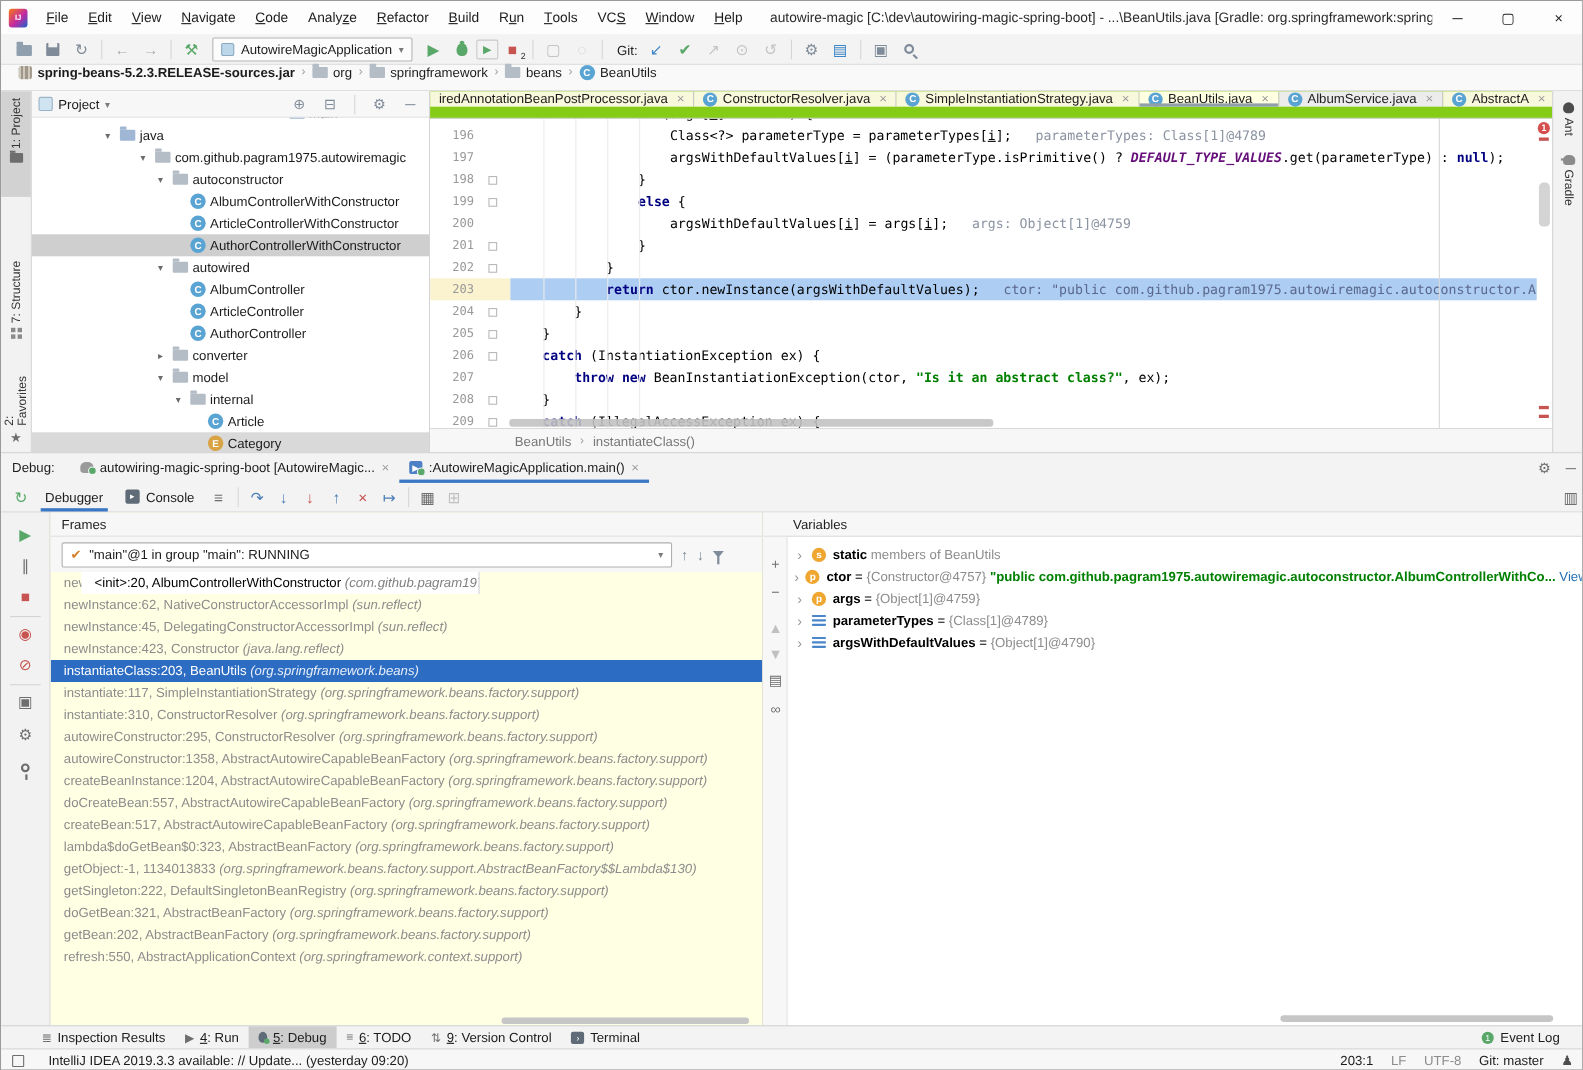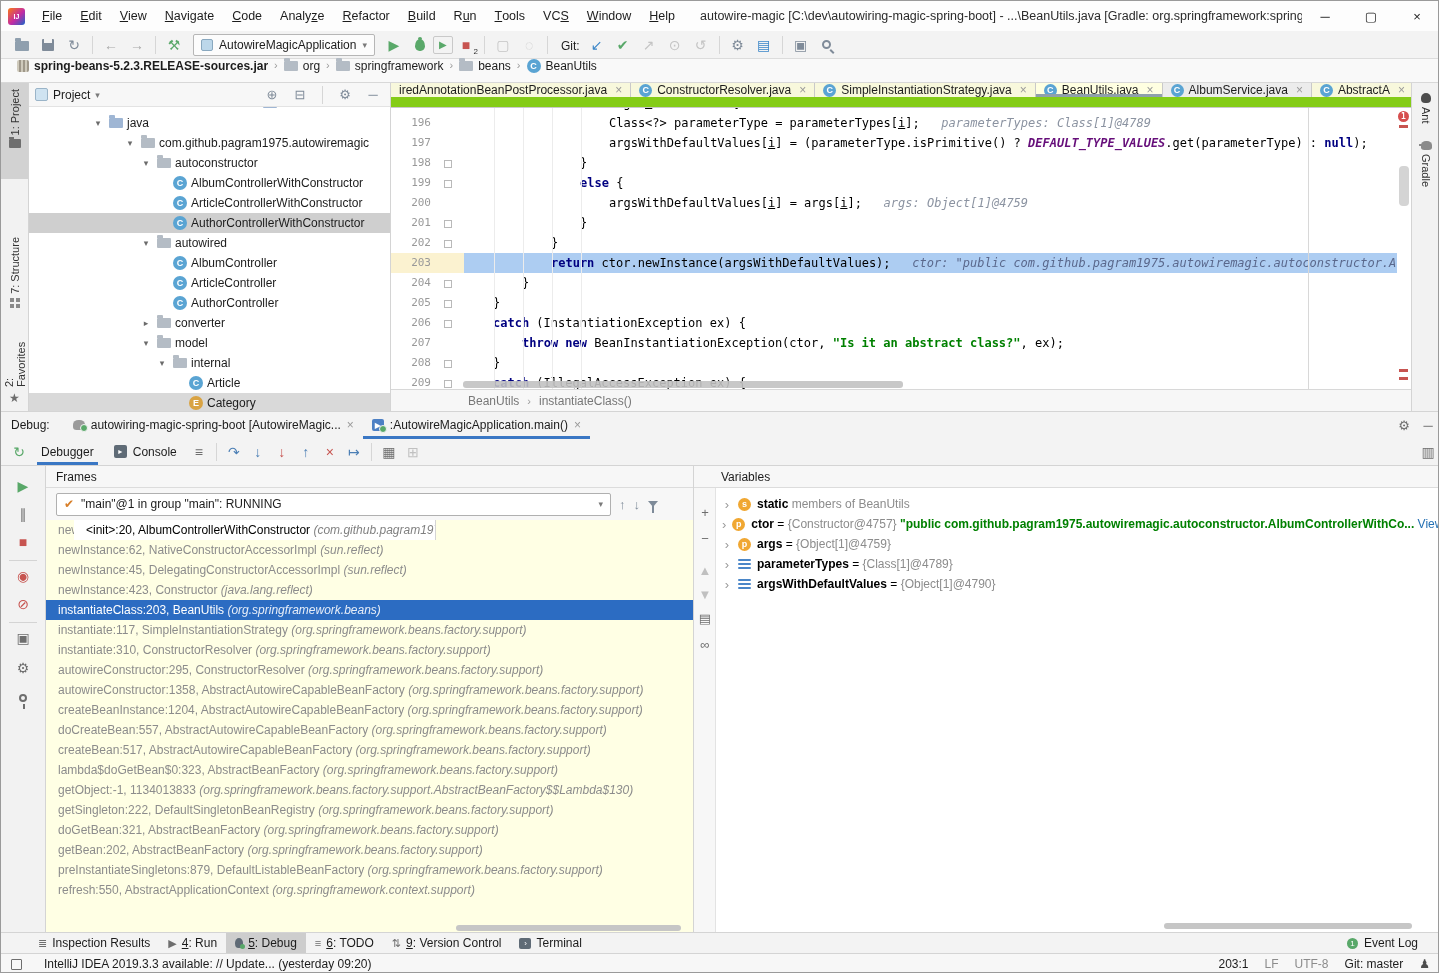--- a/index.html
+++ b/index.html
@@ -98,21 +98,21 @@
 .ln{width:48px;text-align:right;padding-right:8px;font-size:11px}
 .fm{width:16px;position:relative}
 .fm.hasf:before{content:"";position:absolute;left:5px;top:7px;width:6px;height:6px;border:1px solid #b9b9b9;background:#fff}
 .ct{flex:1;color:#000}
 .cl.exec .gut{background:#fbf2d0}
 .cl.exec .ct{background:#adcdf2}
 .sK{color:#000080;font-weight:bold}
 .sF{color:#660e7a;font-weight:bold;font-style:italic}
 .sS{color:#008000;font-weight:bold}
 .sU{text-decoration:underline}
-.hint{color:#8b93a1;font-style:italic}
+.hint{color:#8b93a1;}
 .cl.exec .hint{color:#5a688c}
 .iguide{position:absolute;top:0;bottom:0;width:1px;background:#ececec}
 .mguide{position:absolute;top:0;bottom:0;width:1px;background:#d8d8d8}
 .hthumb{position:absolute;height:7px;border-radius:3px;background:#c2c2c2;opacity:.9}
 .estripe{position:absolute;right:0;top:0;bottom:0;width:14px;background:#fff}
 .ebadge{position:absolute;left:1px;top:3px;width:11px;height:11px;border-radius:50%;background:#d64f4f;color:#fff;
   font-size:8px;display:flex;align-items:center;justify-content:center;font-weight:bold}
 .emark{position:absolute;left:2px;width:9px;height:3px;background:#c75450}
 .ethumb{position:absolute;left:2px;width:10px;height:40px;background:#d4d4d4;border-radius:4px}
 .ebread{height:22px;background:#f7f7f7;border-top:1px solid #d8d8d8;display:flex;align-items:center;gap:6px;padding-left:77px;color:#777}
@@ -575,21 +575,20 @@
             <div class="frow library">autowireConstructor:295, ConstructorResolver <span class="pkg">(org.springframework.beans.factory.support)</span></div>
             <div class="frow library">autowireConstructor:1358, AbstractAutowireCapableBeanFactory <span class="pkg">(org.springframework.beans.factory.support)</span></div>
             <div class="frow library">createBeanInstance:1204, AbstractAutowireCapableBeanFactory <span class="pkg">(org.springframework.beans.factory.support)</span></div>
             <div class="frow library">doCreateBean:557, AbstractAutowireCapableBeanFactory <span class="pkg">(org.springframework.beans.factory.support)</span></div>
             <div class="frow library">createBean:517, AbstractAutowireCapableBeanFactory <span class="pkg">(org.springframework.beans.factory.support)</span></div>
             <div class="frow library">lambda$doGetBean$0:323, AbstractBeanFactory <span class="pkg">(org.springframework.beans.factory.support)</span></div>
             <div class="frow library">getObject:-1, 1134013833 <span class="pkg">(org.springframework.beans.factory.support.AbstractBeanFactory$$Lambda$130)</span></div>
             <div class="frow library">getSingleton:222, DefaultSingletonBeanRegistry <span class="pkg">(org.springframework.beans.factory.support)</span></div>
             <div class="frow library">doGetBean:321, AbstractBeanFactory <span class="pkg">(org.springframework.beans.factory.support)</span></div>
             <div class="frow library">getBean:202, AbstractBeanFactory <span class="pkg">(org.springframework.beans.factory.support)</span></div>
-            <div class="frow library">preInstantiateSingletons:879, DefaultListableBeanFactory <span class="pkg">(org.springframework.beans.factory.support)</span></div>
             <div class="frow library">refresh:550, AbstractApplicationContext <span class="pkg">(org.springframework.context.support)</span></div>
           </div>
         <span class="fscroll"></span>
       </div>
       <div class="vars">
         <div class="vhead">
           <span>Variables</span>
         </div>
         <div class="vrows">
             <div class="vrow">

